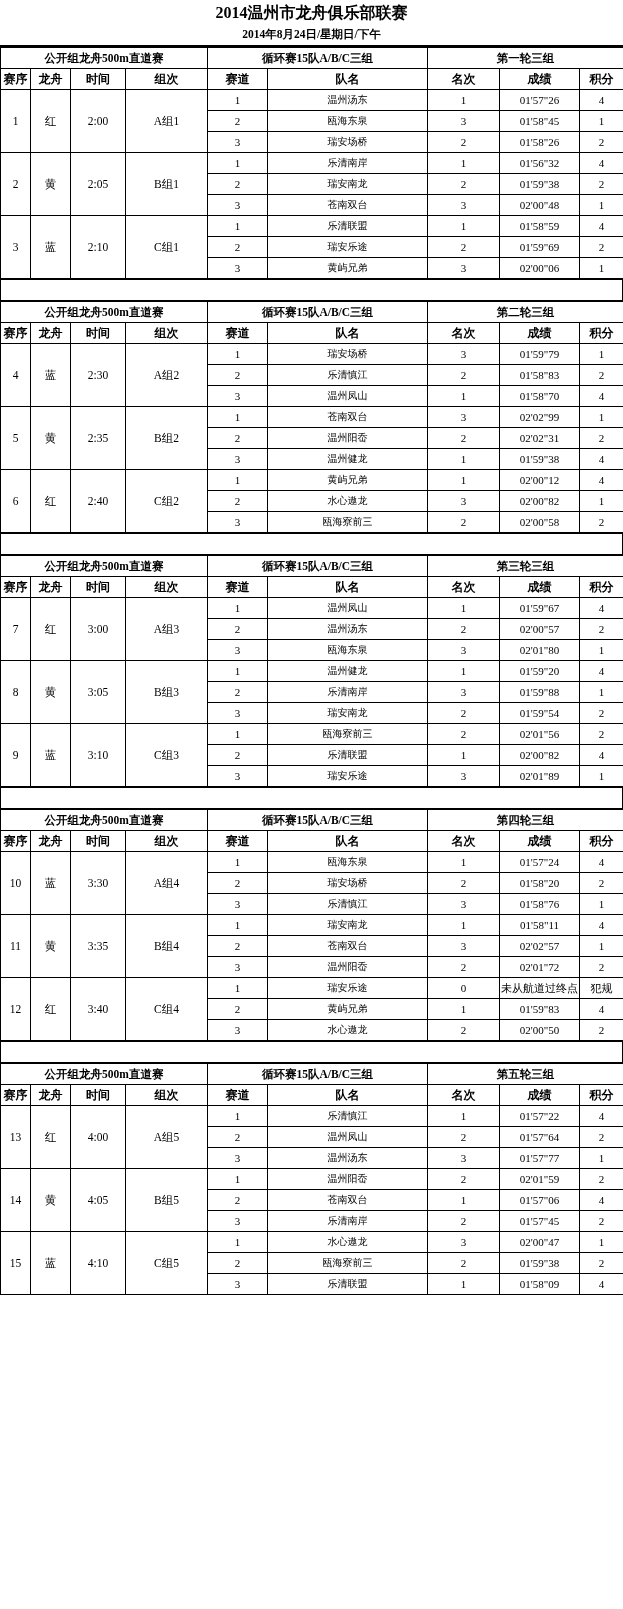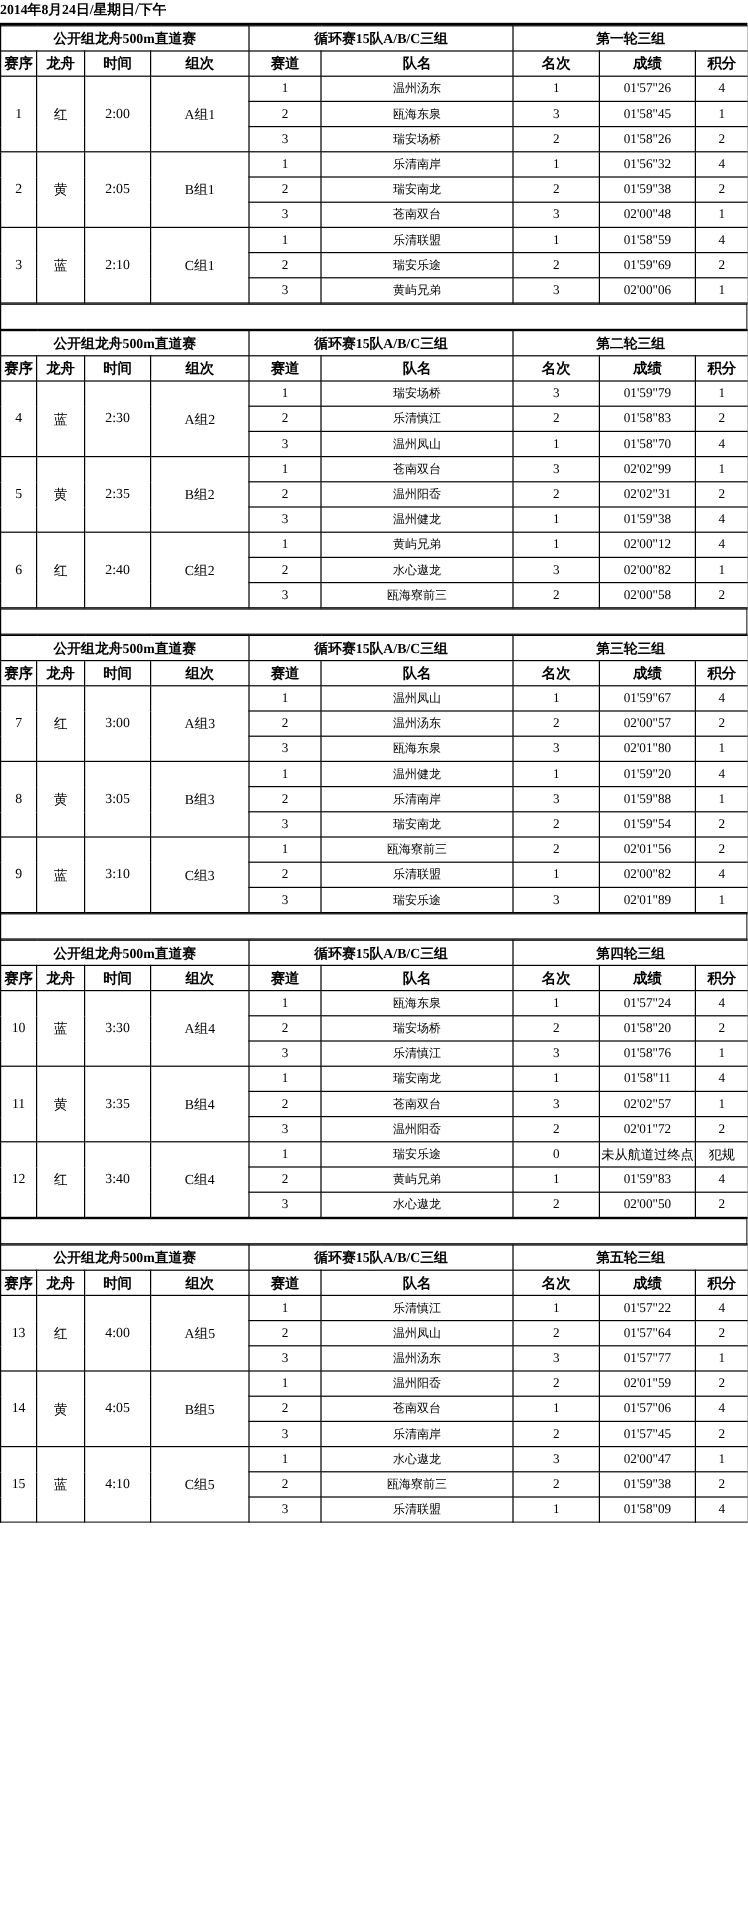--- a/index.html
+++ b/index.html
@@ -19,20 +19,21 @@
     letter-spacing: 0px;
     padding: 3px 0 2px 0;
   }
   .doc-subtitle {
     text-align: center;
     font-weight: bold;
     font-size: 19px;
     padding: 1px 0 3px 0;
   }
   .doc-date {
+    text-align: center;
     font-weight: bold;
     font-size: 11.5px;
     padding: 1px 0 3px 0;
     border-bottom: 2px solid #000;
   }
 
   table.block {
     border-collapse: collapse;
     width: 623px;
     table-layout: fixed;
@@ -67,20 +68,21 @@
   .time-cell { font-family: "Liberation Serif", "DejaVu Serif", serif; font-size: 11px; }
   .seq-cell, .boat-cell, .start-cell, .heat-cell { font-size: 11.5px; }
   table.gaptable { border-collapse: collapse; width: 623px; table-layout: fixed; }
   table.gaptable td { border: 1px solid #000; height: 13px; }
 </style>
 </head>
 <body>
 
 <div class="page">
 
+  <div class="doc-title">2014温州市龙舟俱乐部联赛</div>
   <div class="doc-date">2014年8月24日/星期日/下午</div>
 
   <div id="rounds-container">
       <table class="block">
         <colgroup>
           <col style="width: 30px;">
           <col style="width: 40px;">
           <col style="width: 55px;">
           <col style="width: 82px;">
           <col style="width: 60px;">

